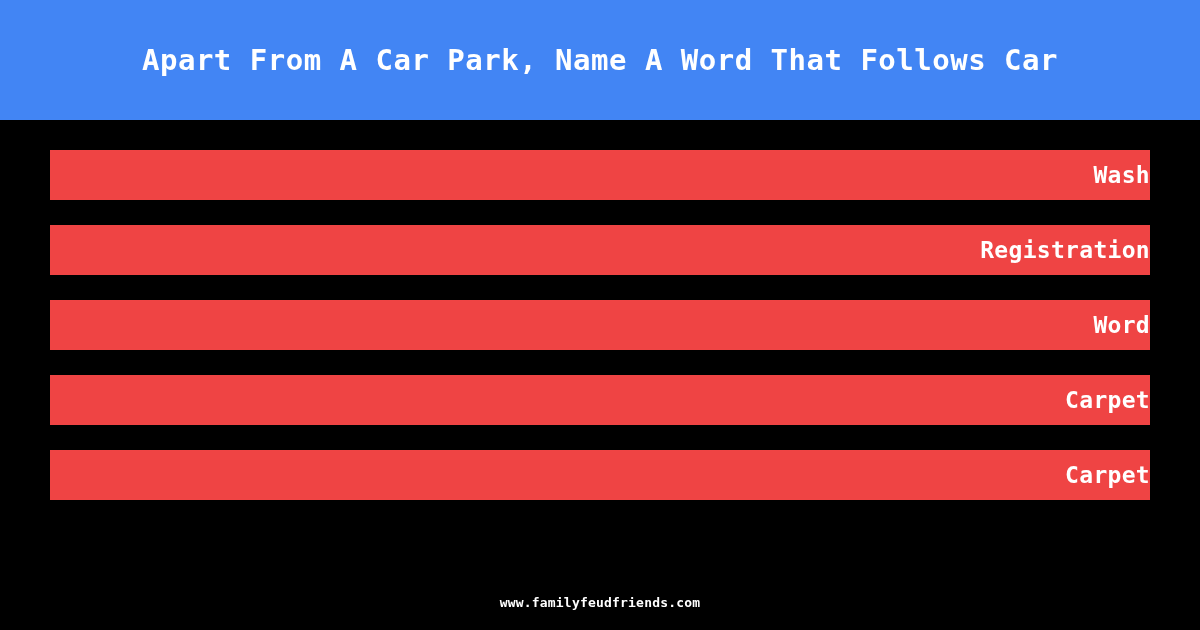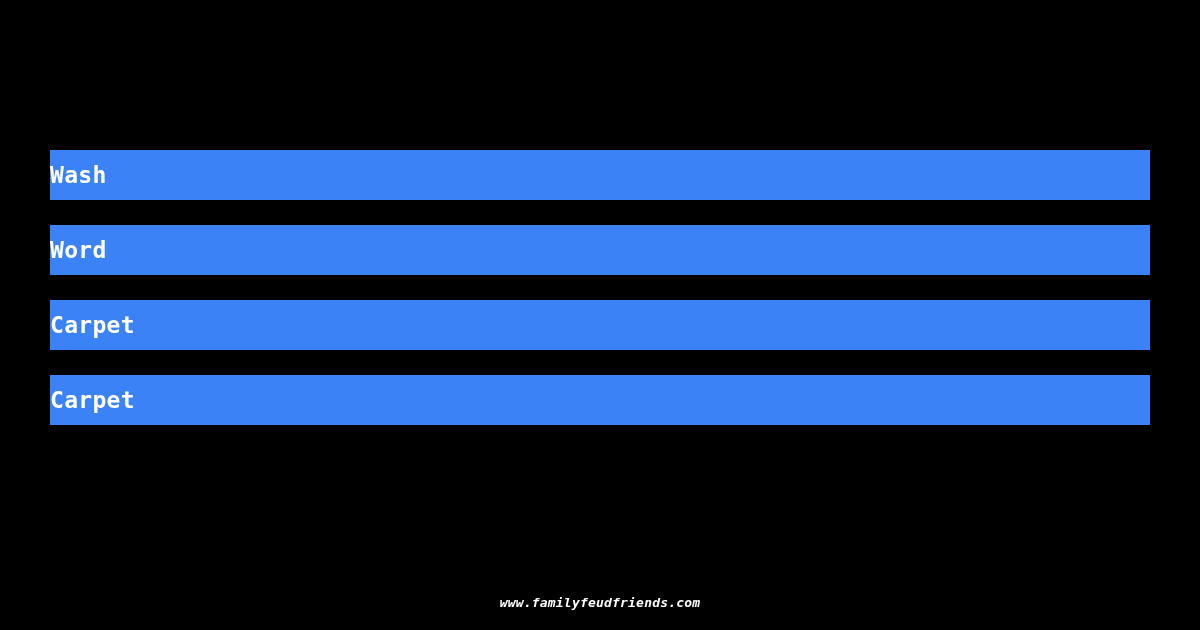--- a/index.html
+++ b/index.html
@@ -45,25 +45,25 @@
   }
   .answers {
     position: absolute;
     left: 50px;
     top: 150px;
     width: 1100px;
   }
   .answer-bar {
     width: 1100px;
     height: 50px;
-    background: #3b82f6;
+    background: #ef4444;
     margin-bottom: 25px;
     display: flex;
     align-items: center;
-    justify-content: flex-start;
+    justify-content: flex-end;
     box-sizing: border-box;
   }
   .answer-bar:last-child {
     margin-bottom: 16px;
   }
   .answer-text {
     color: #ffffff;
     font-family: "DejaVu Sans Mono", "Liberation Mono", monospace;
     font-weight: bold;
     font-size: 23px;
@@ -82,32 +82,37 @@
     justify-content: center;
   }
   .footer-url {
     color: #ffffff;
     font-family: "DejaVu Sans Mono", "Liberation Mono", monospace;
     font-weight: bold;
     font-size: 13px;
     letter-spacing: 0.2px;
     line-height: 1;
     white-space: nowrap;
-    font-style: italic;
   }
 </style>
 </head>
 <body>
 
 <div class="page">
 
+  <div class="header-band">
+    <h1 class="header-title">Apart From A Car Park, Name A Word That Follows Car</h1>
+  </div>
 
   <div class="answers">
     <div class="answer-bar">
       <span class="answer-text">Wash</span>
+    </div>
+    <div class="answer-bar">
+      <span class="answer-text">Registration</span>
     </div>
     <div class="answer-bar">
       <span class="answer-text">Word</span>
     </div>
     <div class="answer-bar">
       <span class="answer-text">Carpet</span>
     </div>
     <div class="answer-bar">
       <span class="answer-text">Carpet</span>
     </div>

